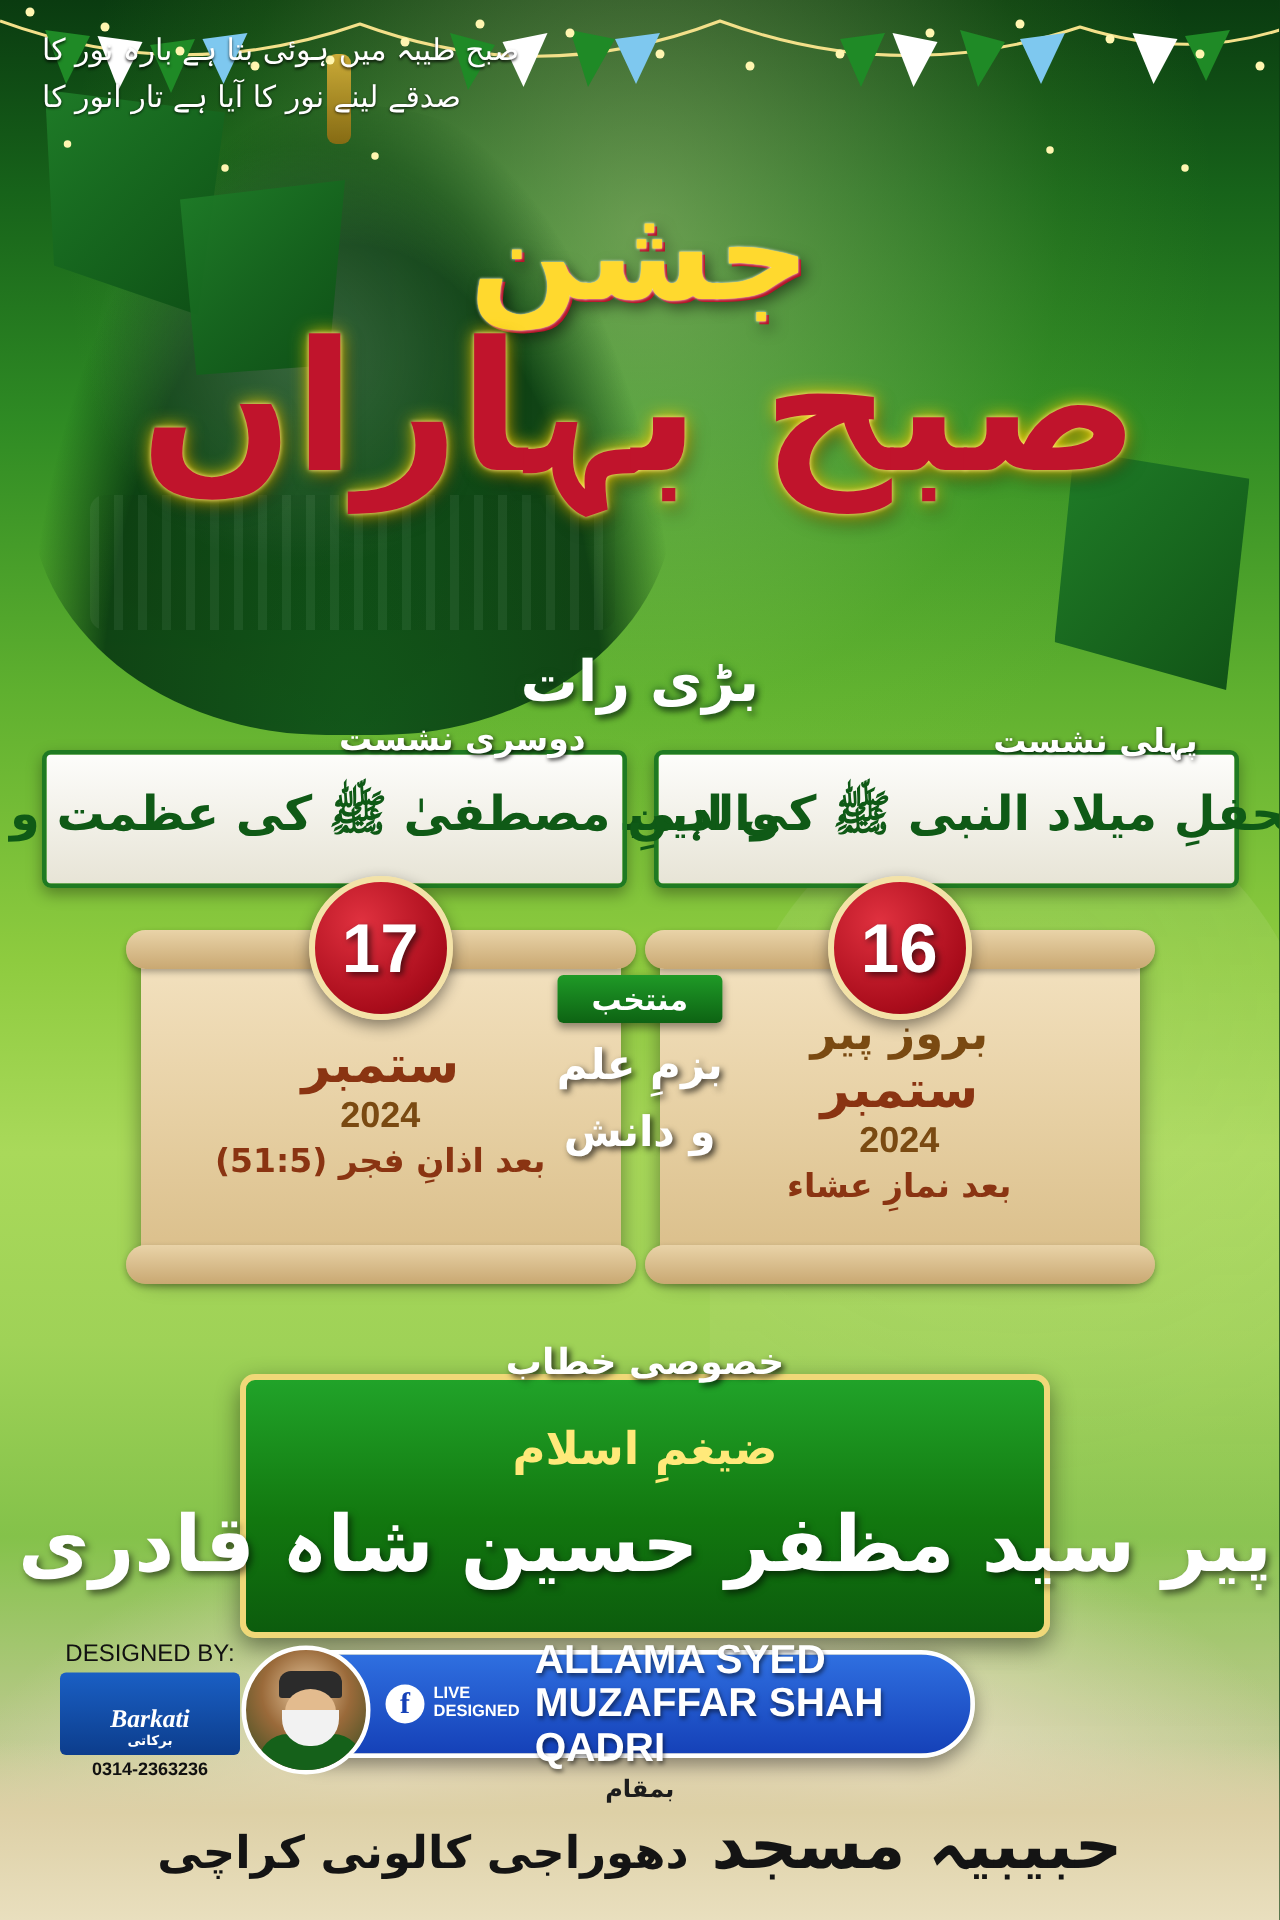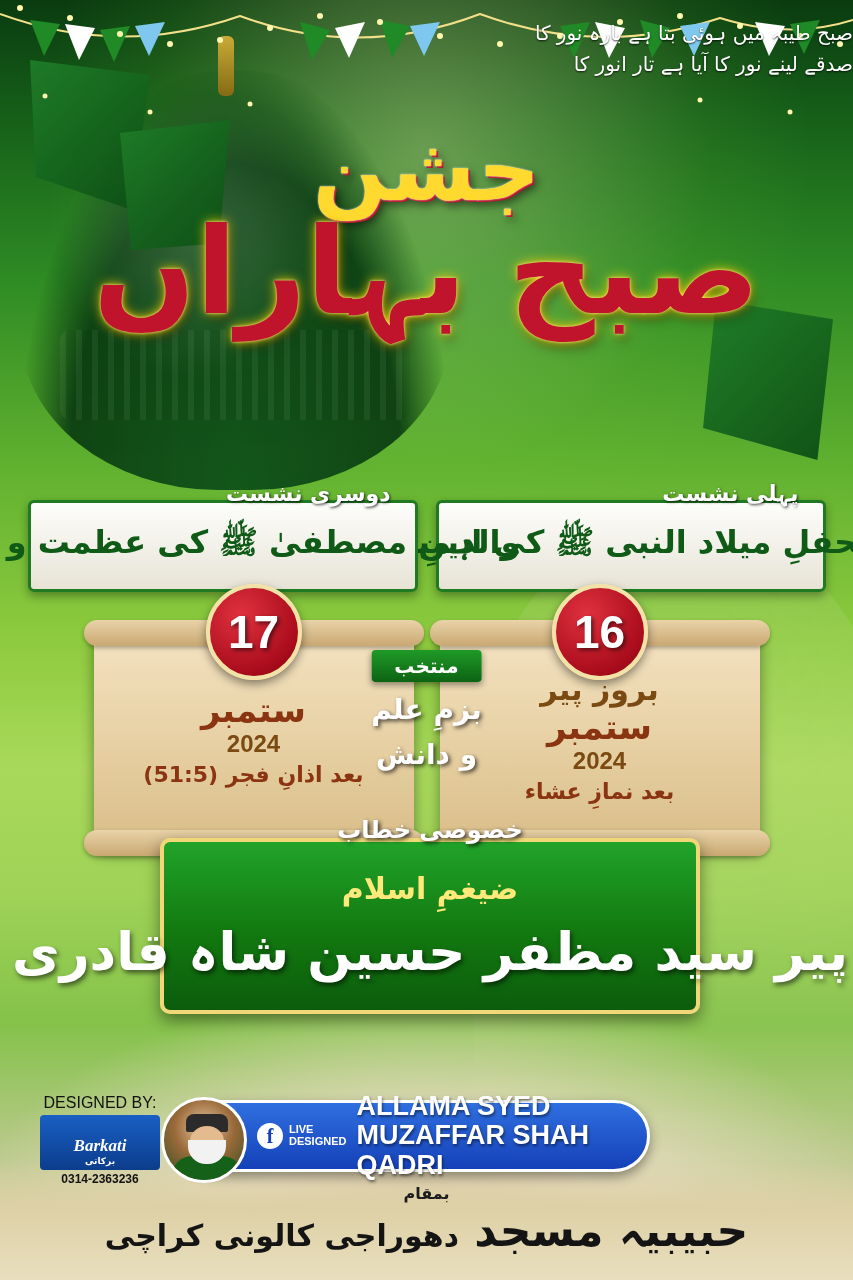--- a/index.html
+++ b/index.html
@@ -80,26 +80,27 @@
   .urdu {
     font-family: "DejaVu Sans", "Liberation Sans", sans-serif;
     direction: rtl;
     unicode-bidi: bidi-override;
     white-space: nowrap;
   }
 
   .top-couplet {
     position: absolute;
     left: 0; top: 18px; width: 853px;
-    text-align: right;
+    text-align: left;
     color: #ffffff;
     text-shadow: 0 1px 2px rgba(0,0,0,.75);
     line-height: 1.55;
     font-size: 20px;
     z-index: 6;
+    padding-left: 28px;
   }
 
   .main-title {
     position: absolute;
     left: 0; top: 120px; width: 853px;
     text-align: center;
     z-index: 7;
   }
   .main-title .line1 {
     font-size: 86px;
@@ -236,21 +237,21 @@
     margin-top: 10px;
     font-size: 28px; font-weight: bold;
     color: #ffffff;
     text-shadow: 2px 2px 4px rgba(0,0,0,.7);
     line-height: 1.25;
   }
 
   
   .speaker-panel {
     position: absolute;
-    left: 160px; top: 838px;
+    left: 160px; top: 916px;
     width: 540px; height: 176px;
     background: linear-gradient(180deg,#21a329 0%,#12780f 55%,#0c5c0d 100%);
     border: 4px solid #f0d878;
     border-radius: 10px;
     box-shadow: 0 6px 16px rgba(0,0,0,.45);
     display: flex; flex-direction: column;
     align-items: center; justify-content: center;
     z-index: 8;
     gap: 14px;
   }
@@ -444,20 +445,21 @@
   <div class="top-couplet">
     <div class="urdu">صبح طیبہ میں ہوئی بتا ہے بارہ نور کا</div>
     <div class="urdu">صدقے لینے نور کا آیا ہے تار انور کا</div>
   </div>
 
   <div class="main-title">
     <div class="urdu line1">جشن</div>
     <div class="urdu line2">صبح بہاراں</div>
   </div>
 
+  <div class="urdu subtitle">بڑی رات</div>
 
   <div class="sessions">
     <div class="session">
       <div class="urdu label">پہلی نشست</div>
       <div class="urdu text">محفلِ میلاد النبی ﷺ کی اہمیت</div>
     </div>
     <div class="session">
       <div class="urdu label">دوسری نشست</div>
       <div class="urdu text">والدینِ مصطفیٰ ﷺ کی عظمت و شان</div>
     </div>

